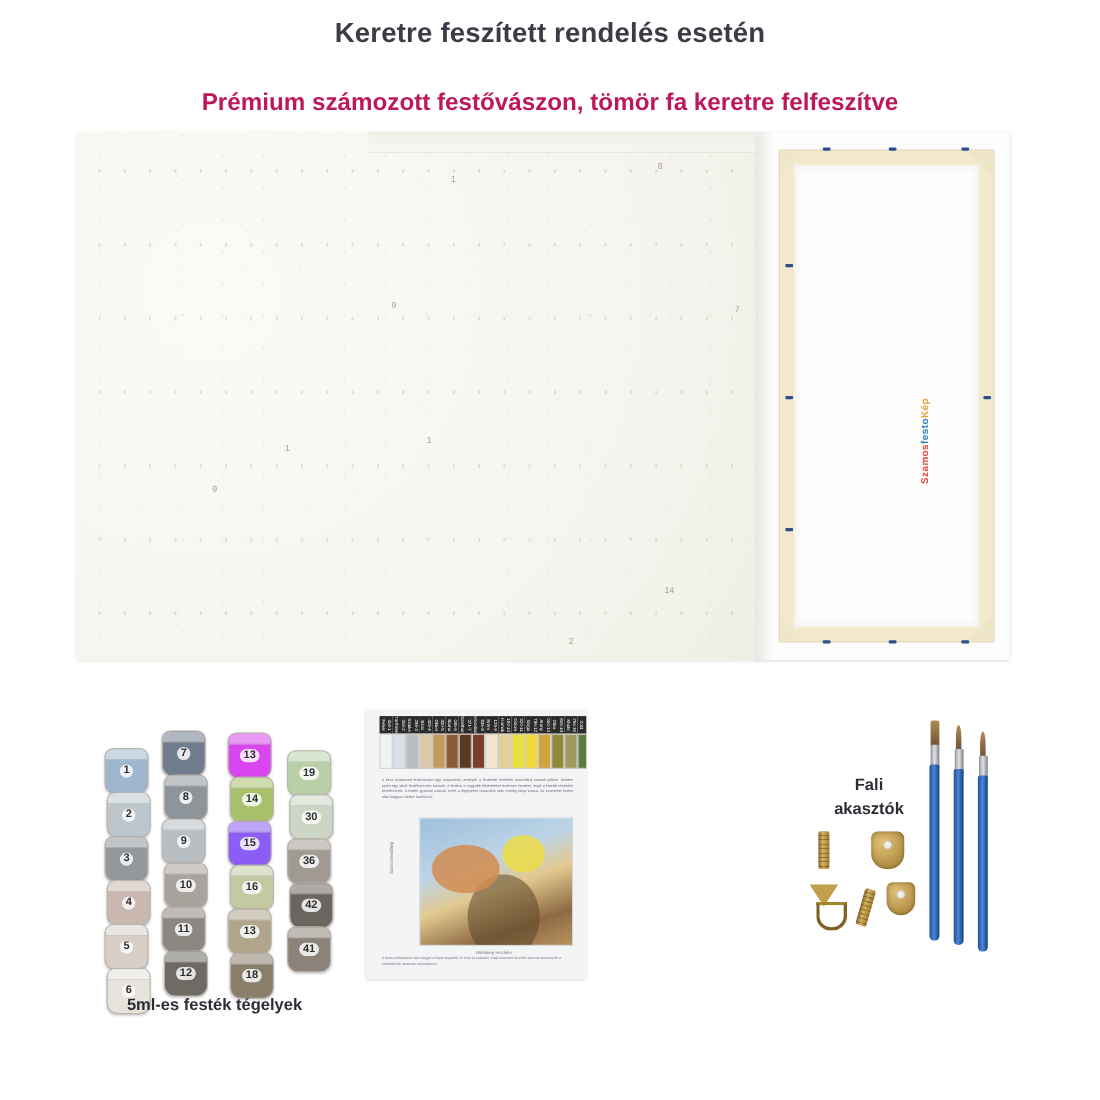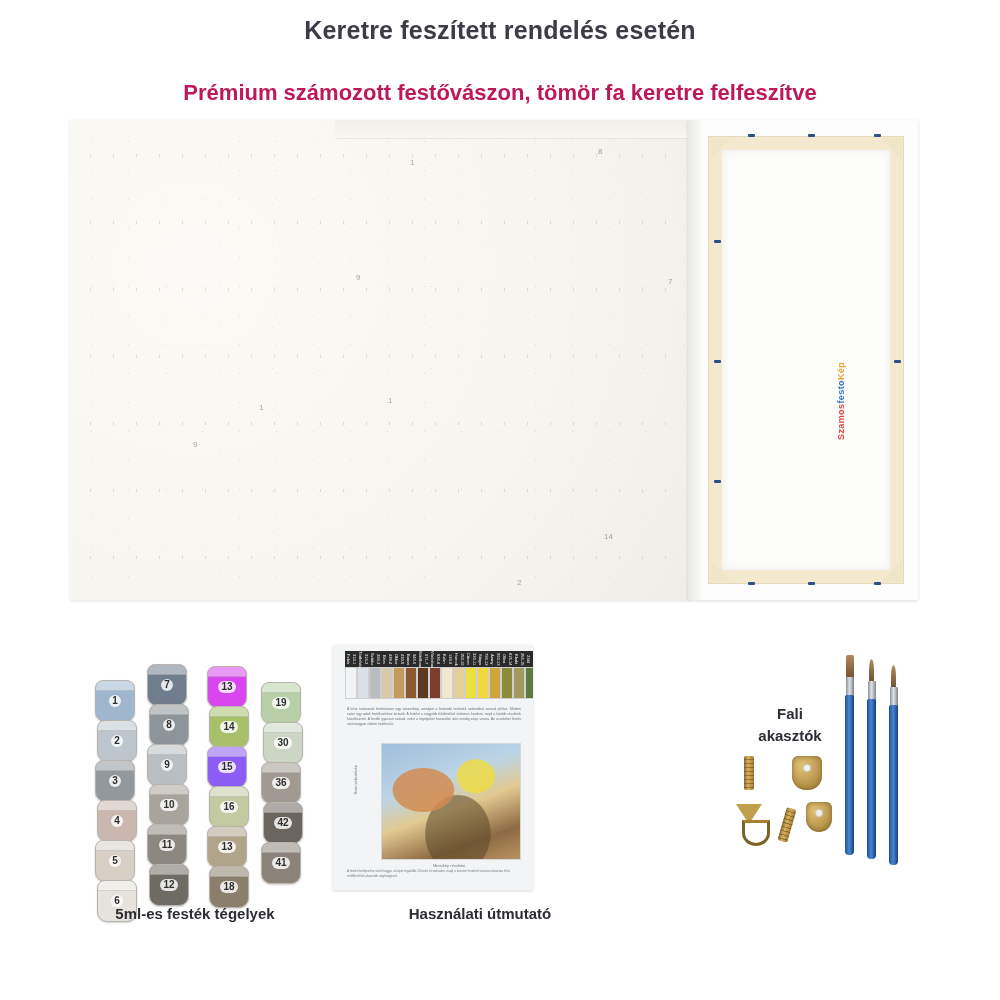--- a/index.html
+++ b/index.html
@@ -590,21 +590,20 @@
           <div class="code">198-16 Zöld</div>
           <div class="chip" style="background: rgb(95, 122, 62);"></div>
         </div>
       </div>
     <div class="manual-text">A kész számozott festővászon egy vászonkép, amelyen a festendő területek számokkal vannak jelölve. Minden szám egy adott festékszínhez tartozik. A festést a nagyobb felületekkel érdemes kezdeni, majd a kisebb részletek következnek. A festék gyorsan szárad, ezért a tégelyeket használat után mindig zárja vissza. Az ecseteket festés után langyos vízben tisztítsa ki.</div>
     <div class="manual-img"></div>
     <div class="manual-side">Szamosfestőkép</div>
     <div class="manual-bottom">Mintakép részletei</div>
     <div class="manual-foot">A festés befejezése után hagyja a képet legalább 24 órán át száradni, majd a keretre feszített vásznat akassza fel a mellékelt fali akasztók segítségével.</div>
   </div>
-  <div class="caption cap-manual">Használati útmutató</div>
 
   <div class="cap-hooks">
     <span>Fali</span><br>
     <span>akasztók</span>
   </div>
   <div class="hooks">
     <div class="screw" style="left:14px; top:6px;"></div>
     <div class="hook-plate" style="left:62px; top:6px;">
       <div class="hole"></div>
     </div>

